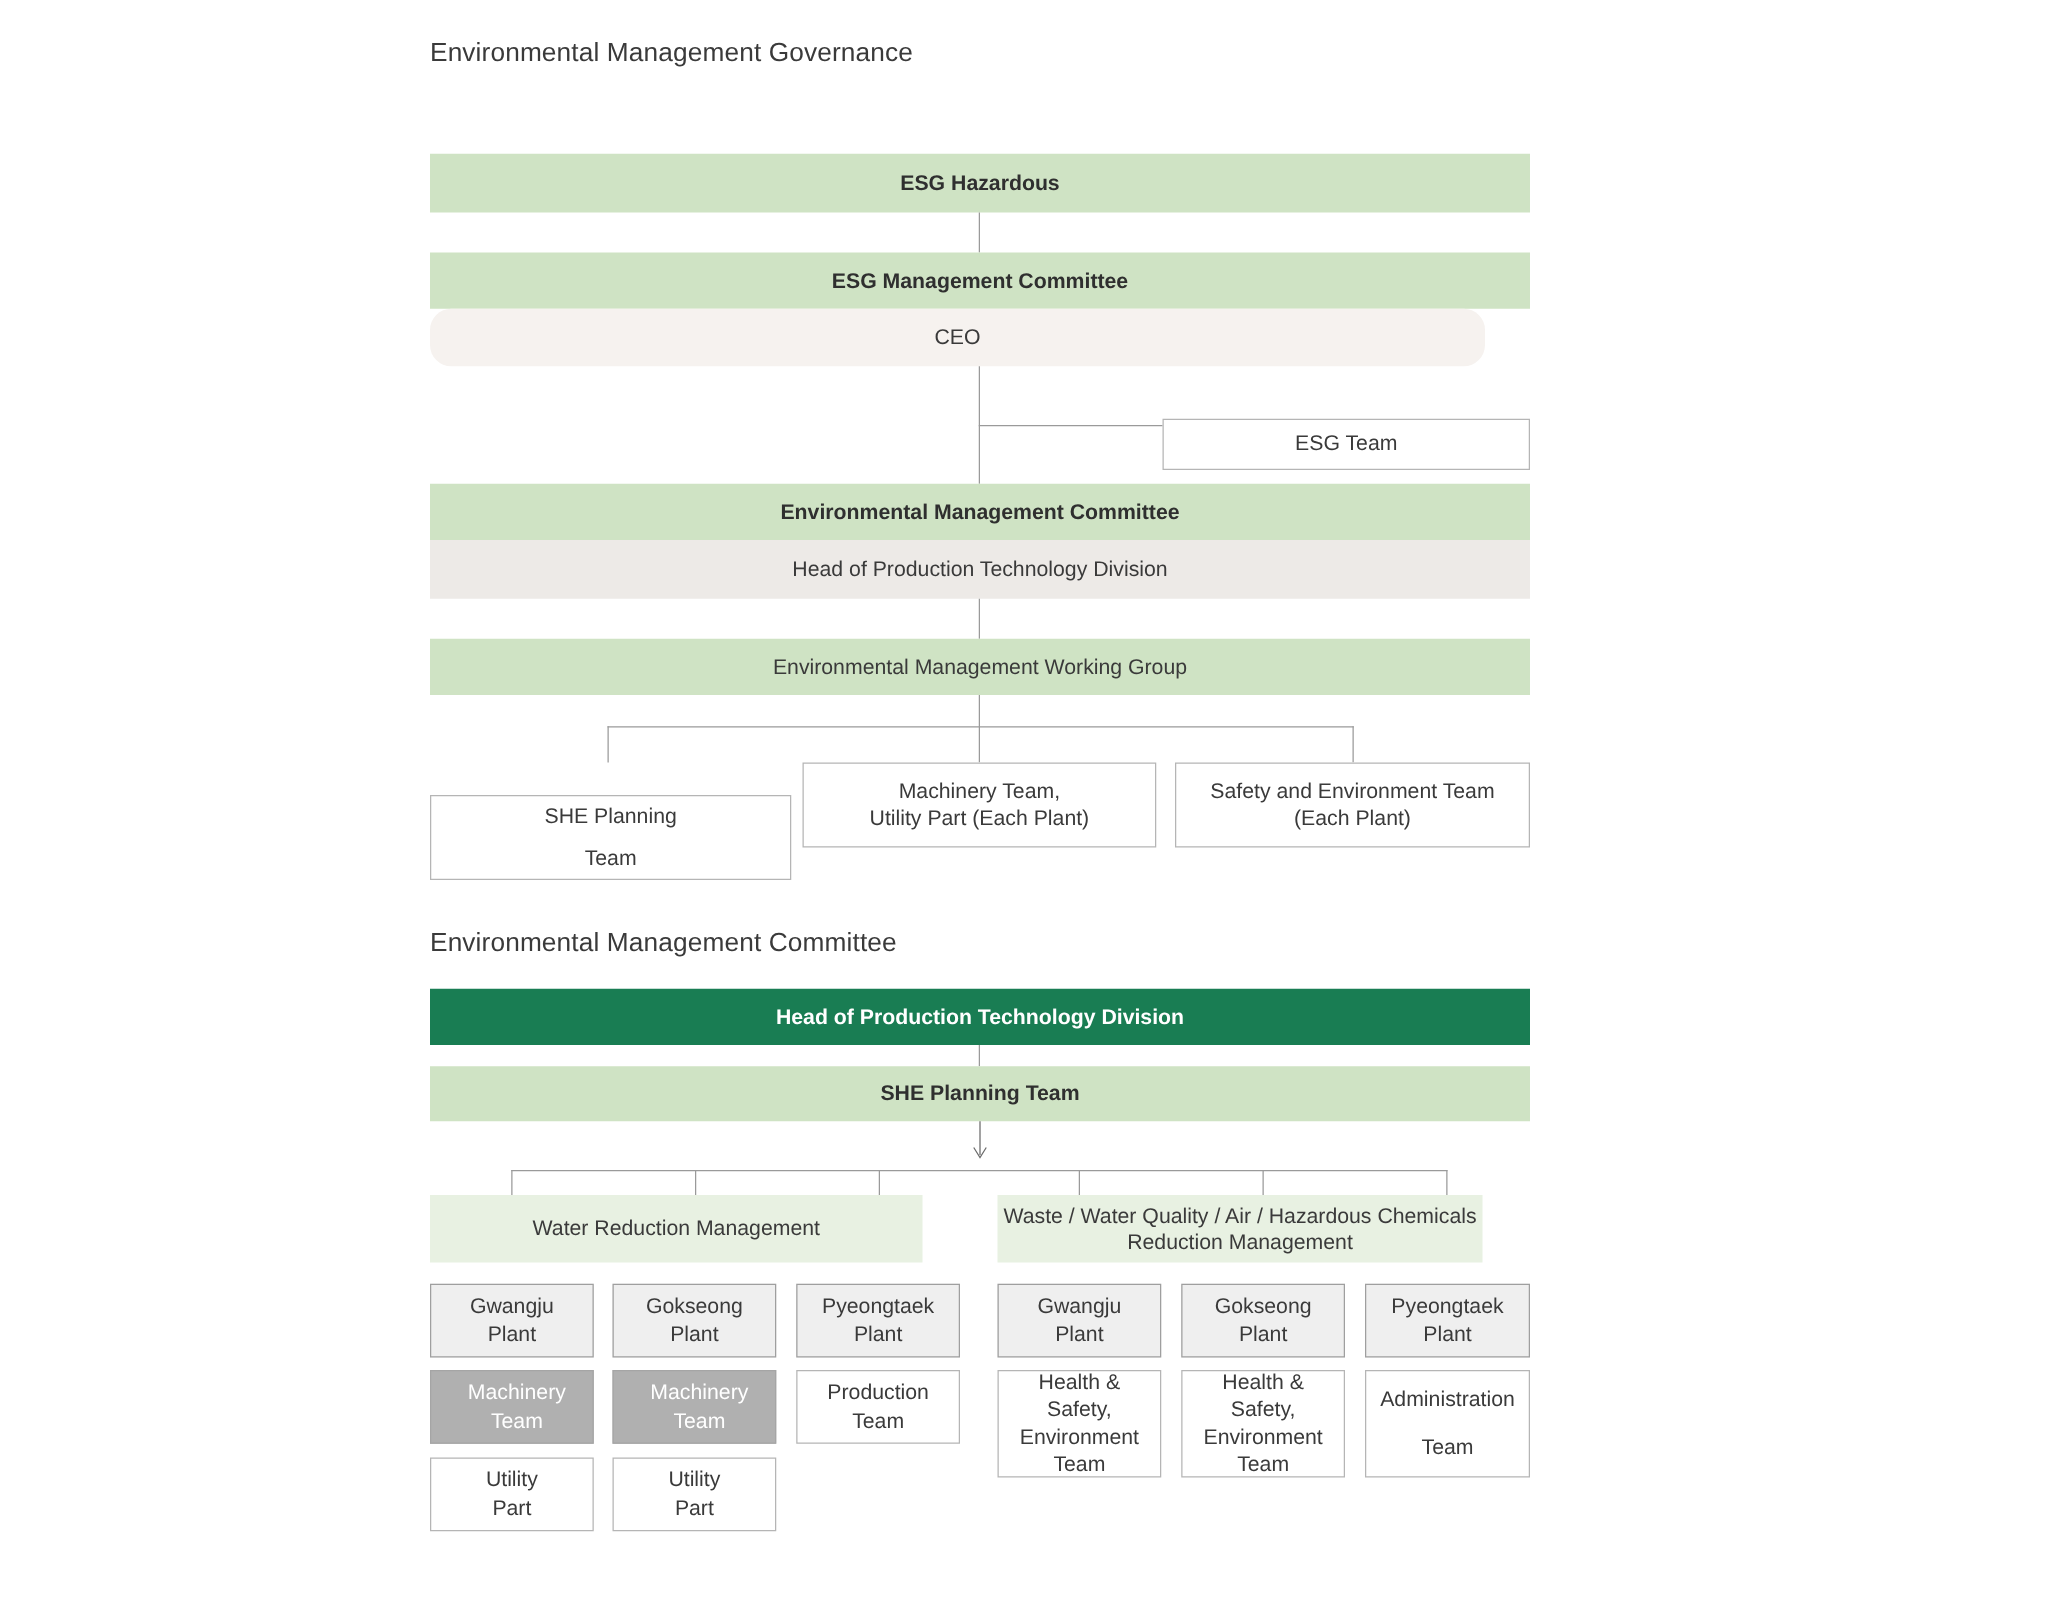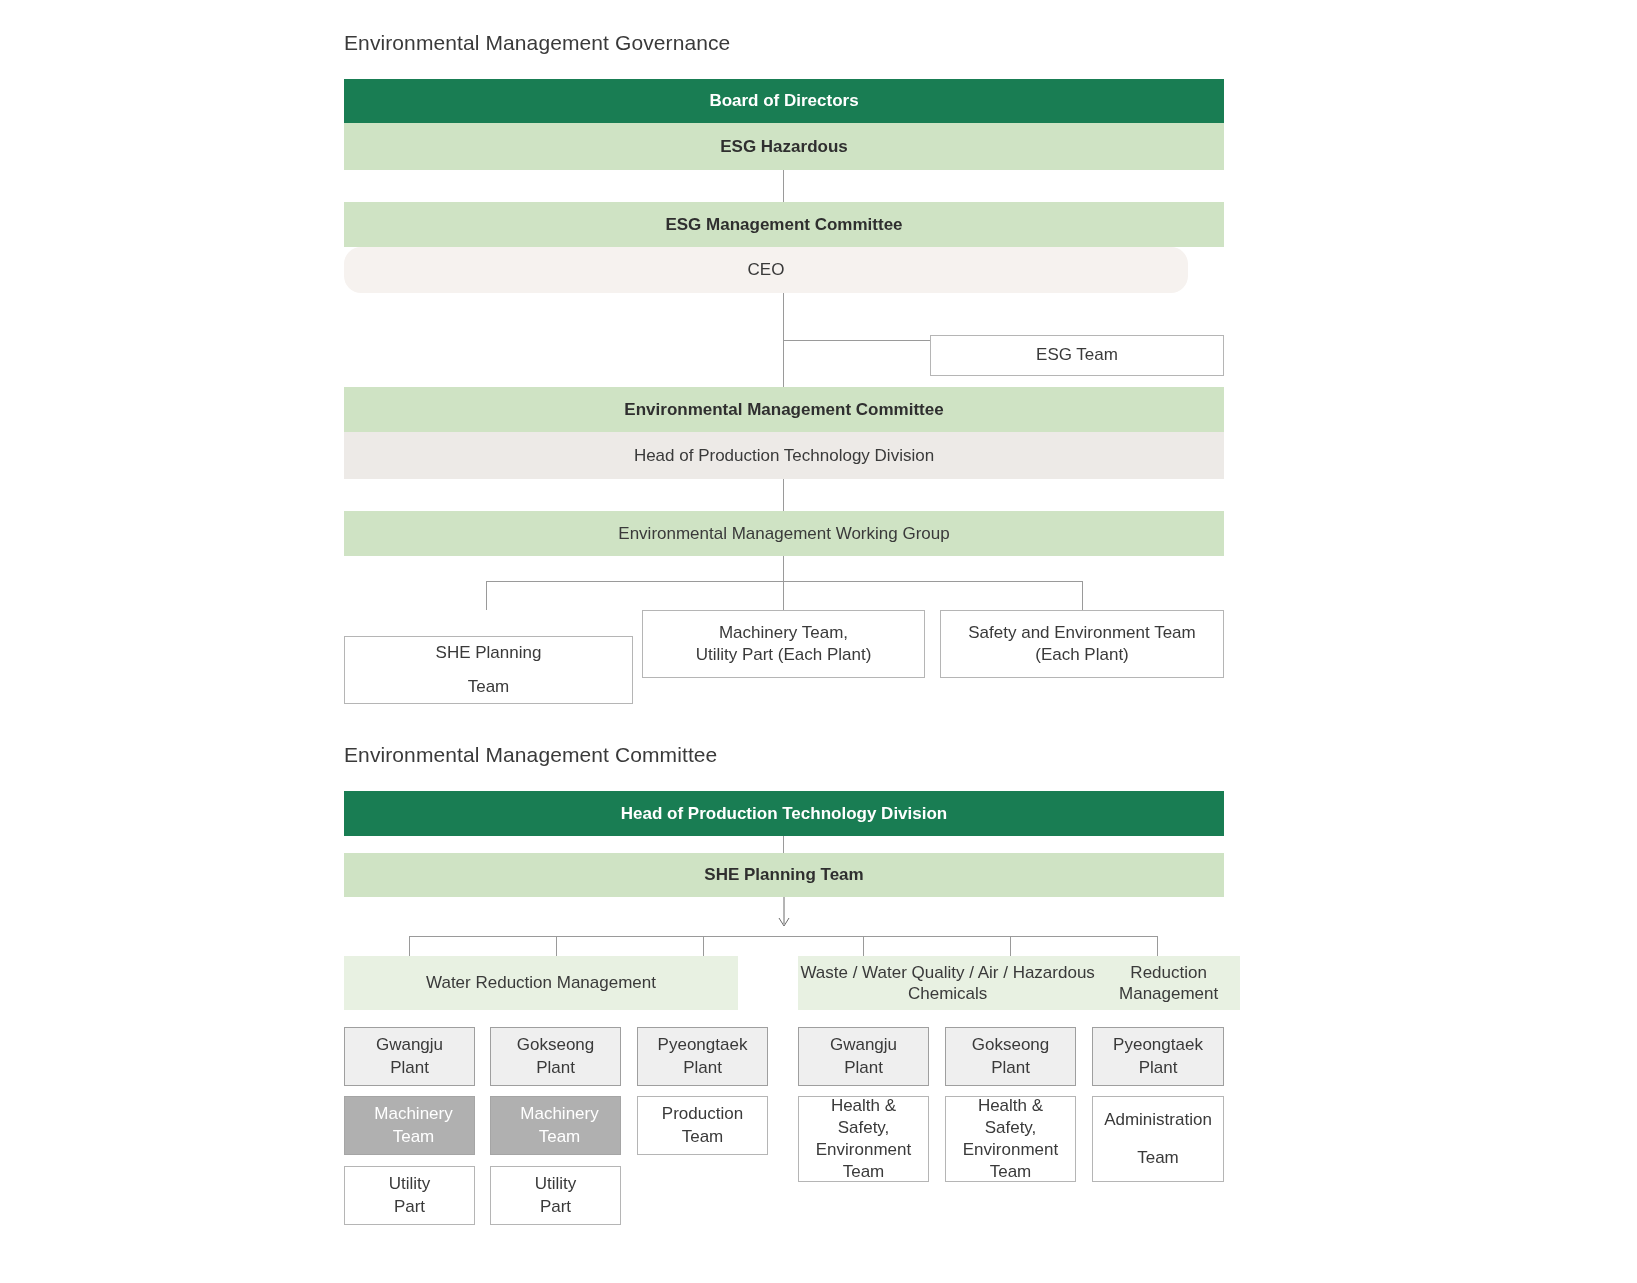--- a/index.html
+++ b/index.html
@@ -116,21 +116,20 @@
     overflow: visible;
   }
 </style>
 </head>
 <body>
 
 <div class="canvas">
 
   <div class="section-title" style="left:344px; top:31px;">Environmental Management Governance</div>
 
-  <div class="bar bar-dark" style="left:344px; top:79px; width:880px; height:44px;">Board of Directors</div>
 
   <div class="bar bar-lightgreen" style="left:344px; top:123px; width:880px; height:47px;">ESG Hazardous</div>
 
   <div class="line-v" style="left:783px; top:170px; height:32px;"></div>
 
   <div class="bar bar-lightgreen" style="left:344px; top:202px; width:880px; height:45px;">ESG Management Committee</div>
 
   <div class="bar bar-cream" style="left:344px; top:247px; width:844px; height:46px;border-radius:17px;">CEO</div>
 
   <div class="line-v" style="left:783px; top:293px; height:94px;"></div>
@@ -184,21 +183,21 @@
   <div class="line-v" style="left:556px; top:936px; height:20px;"></div>
   <div class="line-v" style="left:703px; top:936px; height:20px;"></div>
   <div class="line-v" style="left:863px; top:936px; height:20px;"></div>
   <div class="line-v" style="left:1010px; top:936px; height:20px;"></div>
   <div class="line-v" style="left:1157px; top:936px; height:20px;"></div>
 
   <div class="bar bar-palegreen" style="left:344px; top:956px; width:394px; height:54px; flex-direction:column;">
     <span>Water Reduction Management</span>
   </div>
 
-  <div class="bar bar-palegreen" style="left:798px; top:956px; width:442px; height:54px; flex-direction:row;">
+  <div class="bar bar-palegreen" style="left:798px; top:956px; width:388px; height:54px; flex-direction:column;">
     <span>Waste / Water Quality / Air / Hazardous Chemicals</span>
     <span>Reduction Management</span>
   </div>
 
   <div class="box box-plant" style="left:344px; top:1027px; width:131px; height:59px; flex-direction:column;">
     <span>Gwangju</span>
     <span>Plant</span>
   </div>
   <div class="box box-machinery" style="left:344px; top:1096px; width:131px; height:59px; flex-direction:column;">
     <span>Machinery</span>

